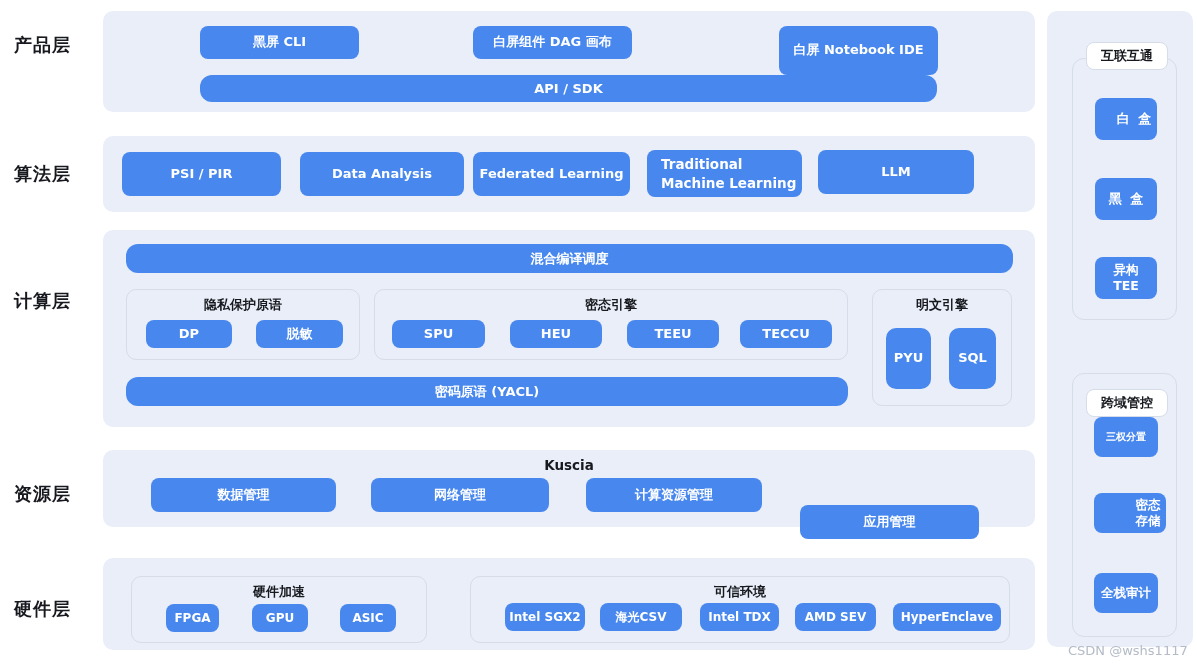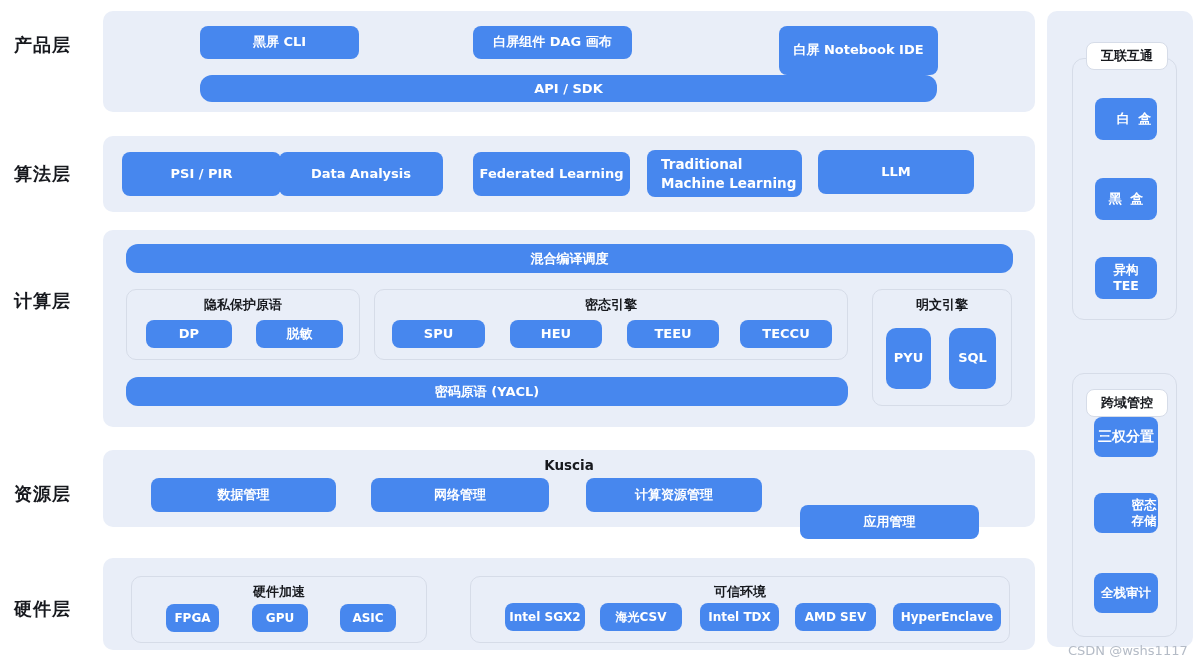--- a/index.html
+++ b/index.html
@@ -44,21 +44,21 @@
   <div class="layer-label" style="top:597px;">硬件层</div>
 
   <div class="panel" style="left:103px;top:11px;width:932px;height:101px;"></div>
   <div class="node" style="left:200px;top:26px;width:159px;height:33px;">黑屏 CLI</div>
   <div class="node" style="left:473px;top:26px;width:159px;height:33px;">白屏组件 DAG 画布</div>
   <div class="node" style="left:779px;top:26px;width:159px;height:49px;">白屏 Notebook IDE</div>
   <div class="bar" style="left:200px;top:75px;width:737px;height:27px;">API / SDK</div>
 
   <div class="panel" style="left:103px;top:136px;width:932px;height:76px;"></div>
   <div class="node" style="left:122px;top:152px;width:159px;height:44px;">PSI / PIR</div>
-  <div class="node" style="left:279px;top:152px;width:164px;height:44px;">Data Analysis</div>
+  <div class="node" style="left:300px;top:152px;width:164px;height:44px;">Data Analysis</div>
   <div class="node" style="left:473px;top:152px;width:157px;height:44px;">Federated Learning</div>
   <div class="node ml" style="left:647px;top:150px;width:155px;height:47px;">Traditional
 Machine Learning</div>
   <div class="node" style="left:818px;top:150px;width:156px;height:44px;">LLM</div>
 
   <div class="panel" style="left:103px;top:230px;width:932px;height:197px;"></div>
   <div class="bar" style="left:126px;top:244px;width:887px;height:29px;">混合编译调度</div>
 
   <div class="group" style="left:126px;top:289px;width:234px;height:71px;"></div>
   <div class="group-title" style="left:126px;top:296px;width:234px;">隐私保护原语</div>
@@ -106,19 +106,19 @@
 
   <div class="group" style="left:1072px;top:58px;width:105px;height:262px;border-radius:12px;"></div>
   <div class="side-title" style="left:1086px;top:42px;width:82px;height:28px;">互联互通</div>
   <div class="node ls" style="left:1095px;top:98px;width:62px;height:42px;padding-left:16px;">白 盒</div>
   <div class="node ls" style="left:1095px;top:178px;width:62px;height:42px;">黑 盒</div>
   <div class="node pre" style="left:1095px;top:257px;width:62px;height:42px;font-size:12.5px;">异构
 TEE</div>
 
   <div class="group" style="left:1072px;top:373px;width:105px;height:264px;border-radius:12px;"></div>
   <div class="side-title" style="left:1086px;top:357px;width:82px;height:28px;margin-top:32px;">跨域管控</div>
-  <div class="node" style="left:1094px;top:417px;width:64px;height:40px;font-size:14px;">三权分置</div>
-  <div class="node" style="left:1094px;top:493px;width:64px;height:40px;font-size:12.5px;padding-left:36px;">密态存储</div>
+  <div class="node" style="left:1094px;top:417px;width:64px;height:40px;font-size:10px;">三权分置</div>
+  <div class="node" style="left:1094px;top:493px;width:72px;height:40px;font-size:12.5px;padding-left:36px;">密态存储</div>
   <div class="node" style="left:1094px;top:573px;width:64px;height:40px;font-size:12.5px;">全栈审计</div>
 
   <div class="watermark" style="left:1068px;top:643px;">CSDN @wshs1117</div>
 
 </div>
 
 </body></html>

